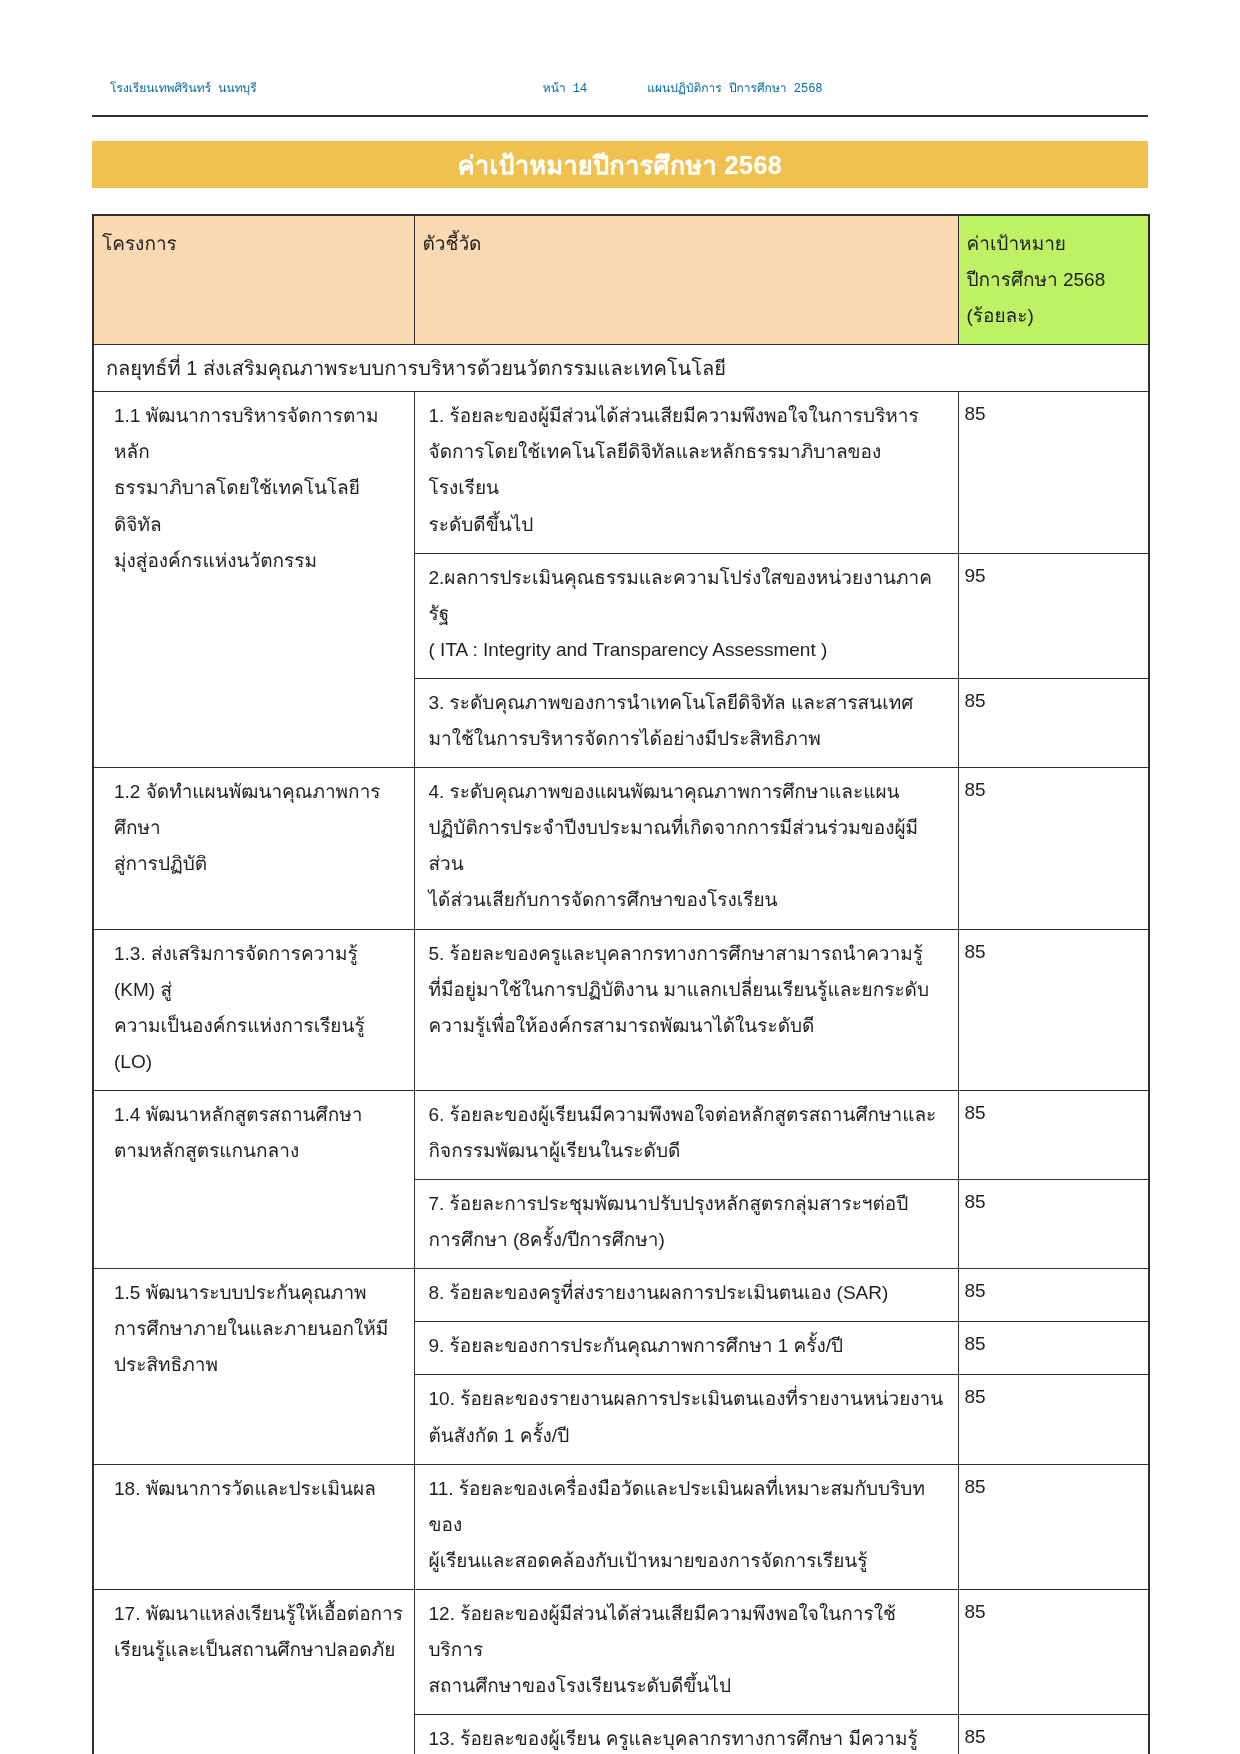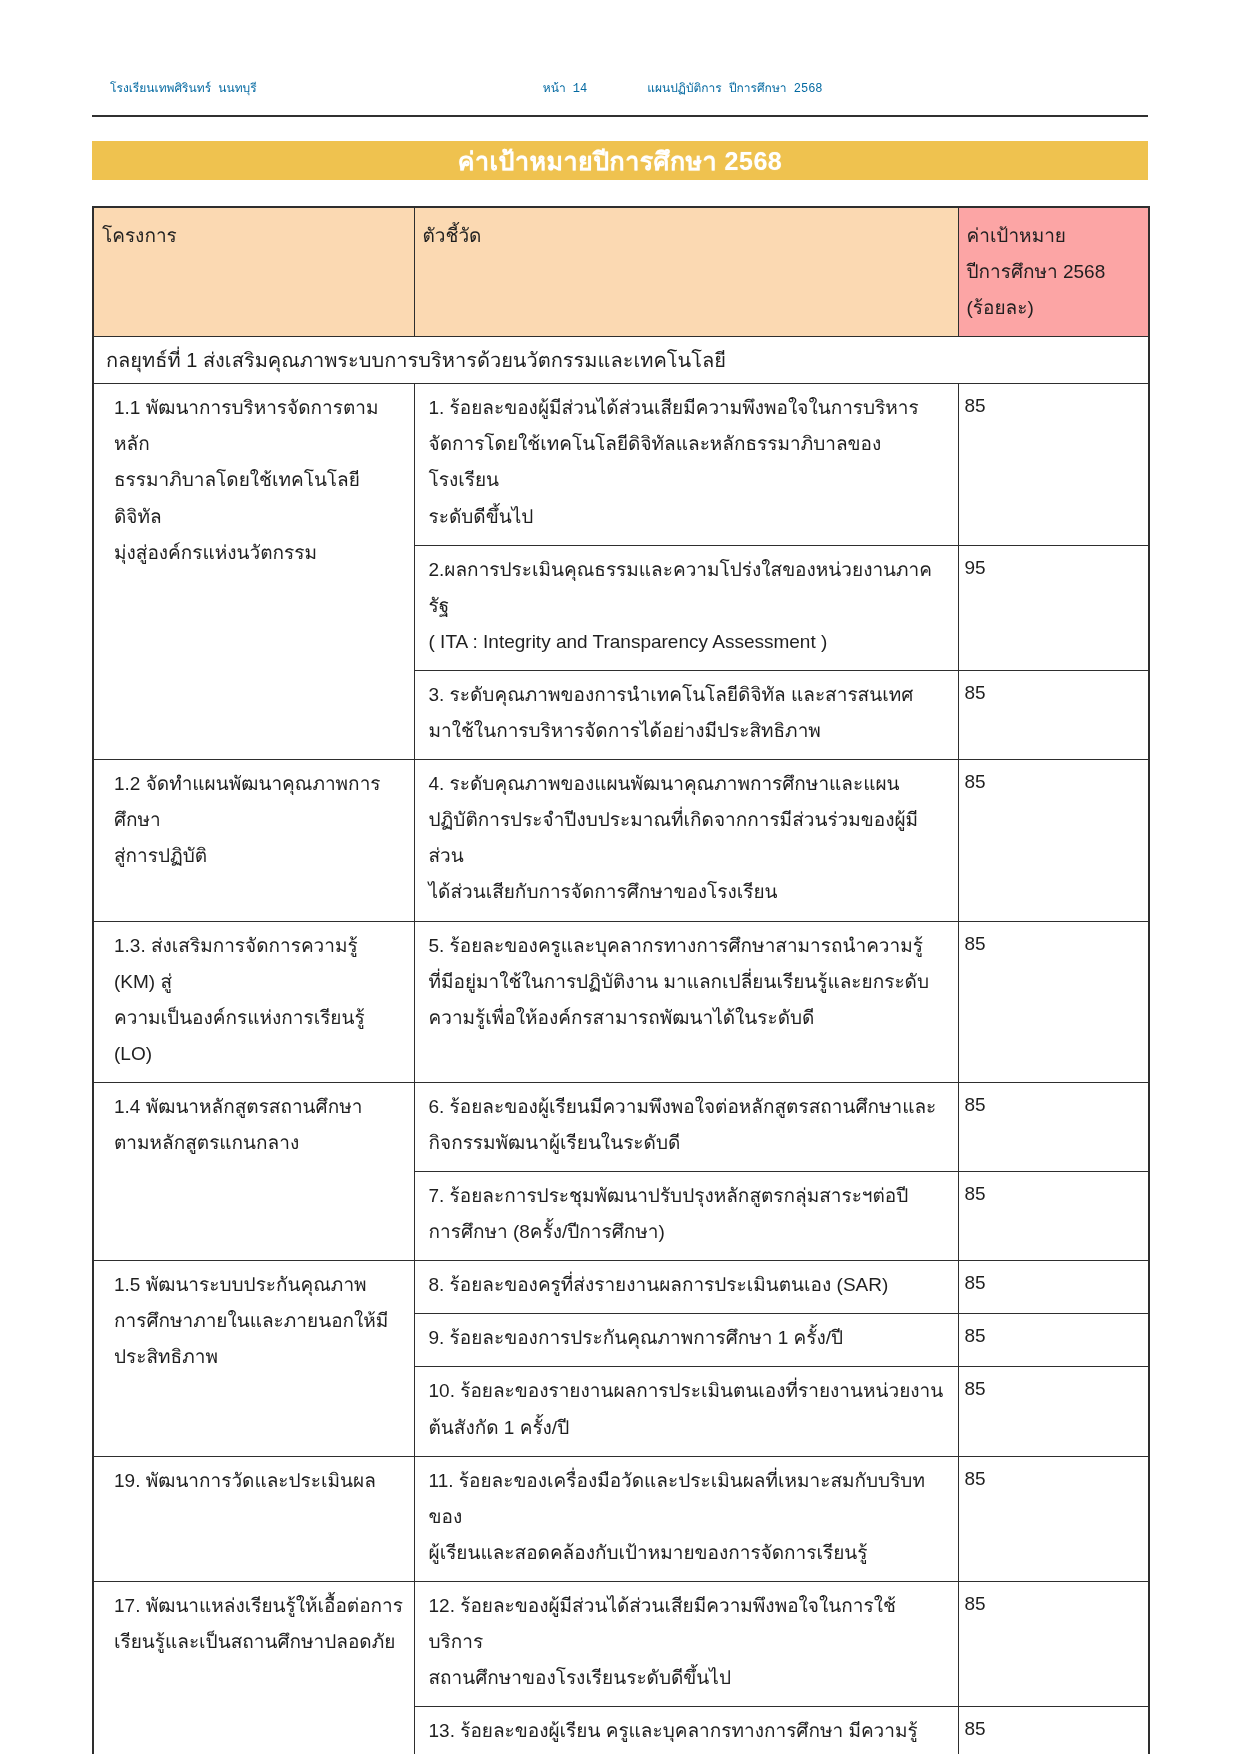--- a/index.html
+++ b/index.html
@@ -28,21 +28,21 @@
   .header-rule {
     height: 2px;
     background: #1a1a1a;
     margin-top: 18px;
     opacity: 0.9;
   }
 
   
   .banner {
     margin-top: 24px;
-    height: 39px;
+    height: 47px;
     background: #efc24f;
     display: flex;
     align-items: center;
     justify-content: center;
   }
   .banner .banner-title {
     color: #ffffff;
     font-size: 25px;
     font-weight: bold;
     letter-spacing: 0.5px;
@@ -115,21 +115,21 @@
     <table class="targets">
       <colgroup>
         <col style="width:321px">
         <col style="width:544px">
         <col style="width:191px">
       </colgroup>
       <thead>
         <tr>
           <th style="background: rgb(251, 217, 178);">โครงการ</th>
           <th style="background: rgb(251, 217, 178); margin-left: 25px;">ตัวชี้วัด</th>
-          <th style="background: #fca5a5; margin-left: 16px;">ค่าเป้าหมาย
+          <th style="background: #bef264; margin-left: 16px;">ค่าเป้าหมาย
 ปีการศึกษา 2568
 (ร้อยละ)</th>
         </tr>
       </thead>
       <tbody>
         <tr>
           <td class="strategy-cell" colspan="3">กลยุทธ์ที่ 1 ส่งเสริมคุณภาพระบบการบริหารด้วยนวัตกรรมและเทคโนโลยี</td>
         </tr>
       <tr>
             <td class="col-project" rowspan="3">1.1 พัฒนาการบริหารจัดการตามหลัก
@@ -188,21 +188,21 @@
           <tr>
             <td class="col-indicator">9. ร้อยละของการประกันคุณภาพการศึกษา 1 ครั้ง/ปี</td>
             <td class="col-target">85</td>
           </tr>
           <tr>
             <td class="col-indicator">10. ร้อยละของรายงานผลการประเมินตนเองที่รายงานหน่วยงาน
 ต้นสังกัด 1 ครั้ง/ปี</td>
             <td class="col-target">85</td>
           </tr>
           <tr>
-            <td class="col-project" rowspan="1">19. พัฒนาการวัดและประเมินผล</td>
+            <td class="col-project" rowspan="1">18. พัฒนาการวัดและประเมินผล</td>
             <td class="col-indicator">11. ร้อยละของเครื่องมือวัดและประเมินผลที่เหมาะสมกับบริบทของ
 ผู้เรียนและสอดคล้องกับเป้าหมายของการจัดการเรียนรู้</td>
             <td class="col-target">85</td>
           </tr>
           <tr>
             <td class="col-project" rowspan="3">17. พัฒนาแหล่งเรียนรู้ให้เอื้อต่อการ
 เรียนรู้และเป็นสถานศึกษาปลอดภัย</td>
             <td class="col-indicator">12. ร้อยละของผู้มีส่วนได้ส่วนเสียมีความพึงพอใจในการใช้บริการ
 สถานศึกษาของโรงเรียนระดับดีขึ้นไป</td>
             <td class="col-target">85</td>

